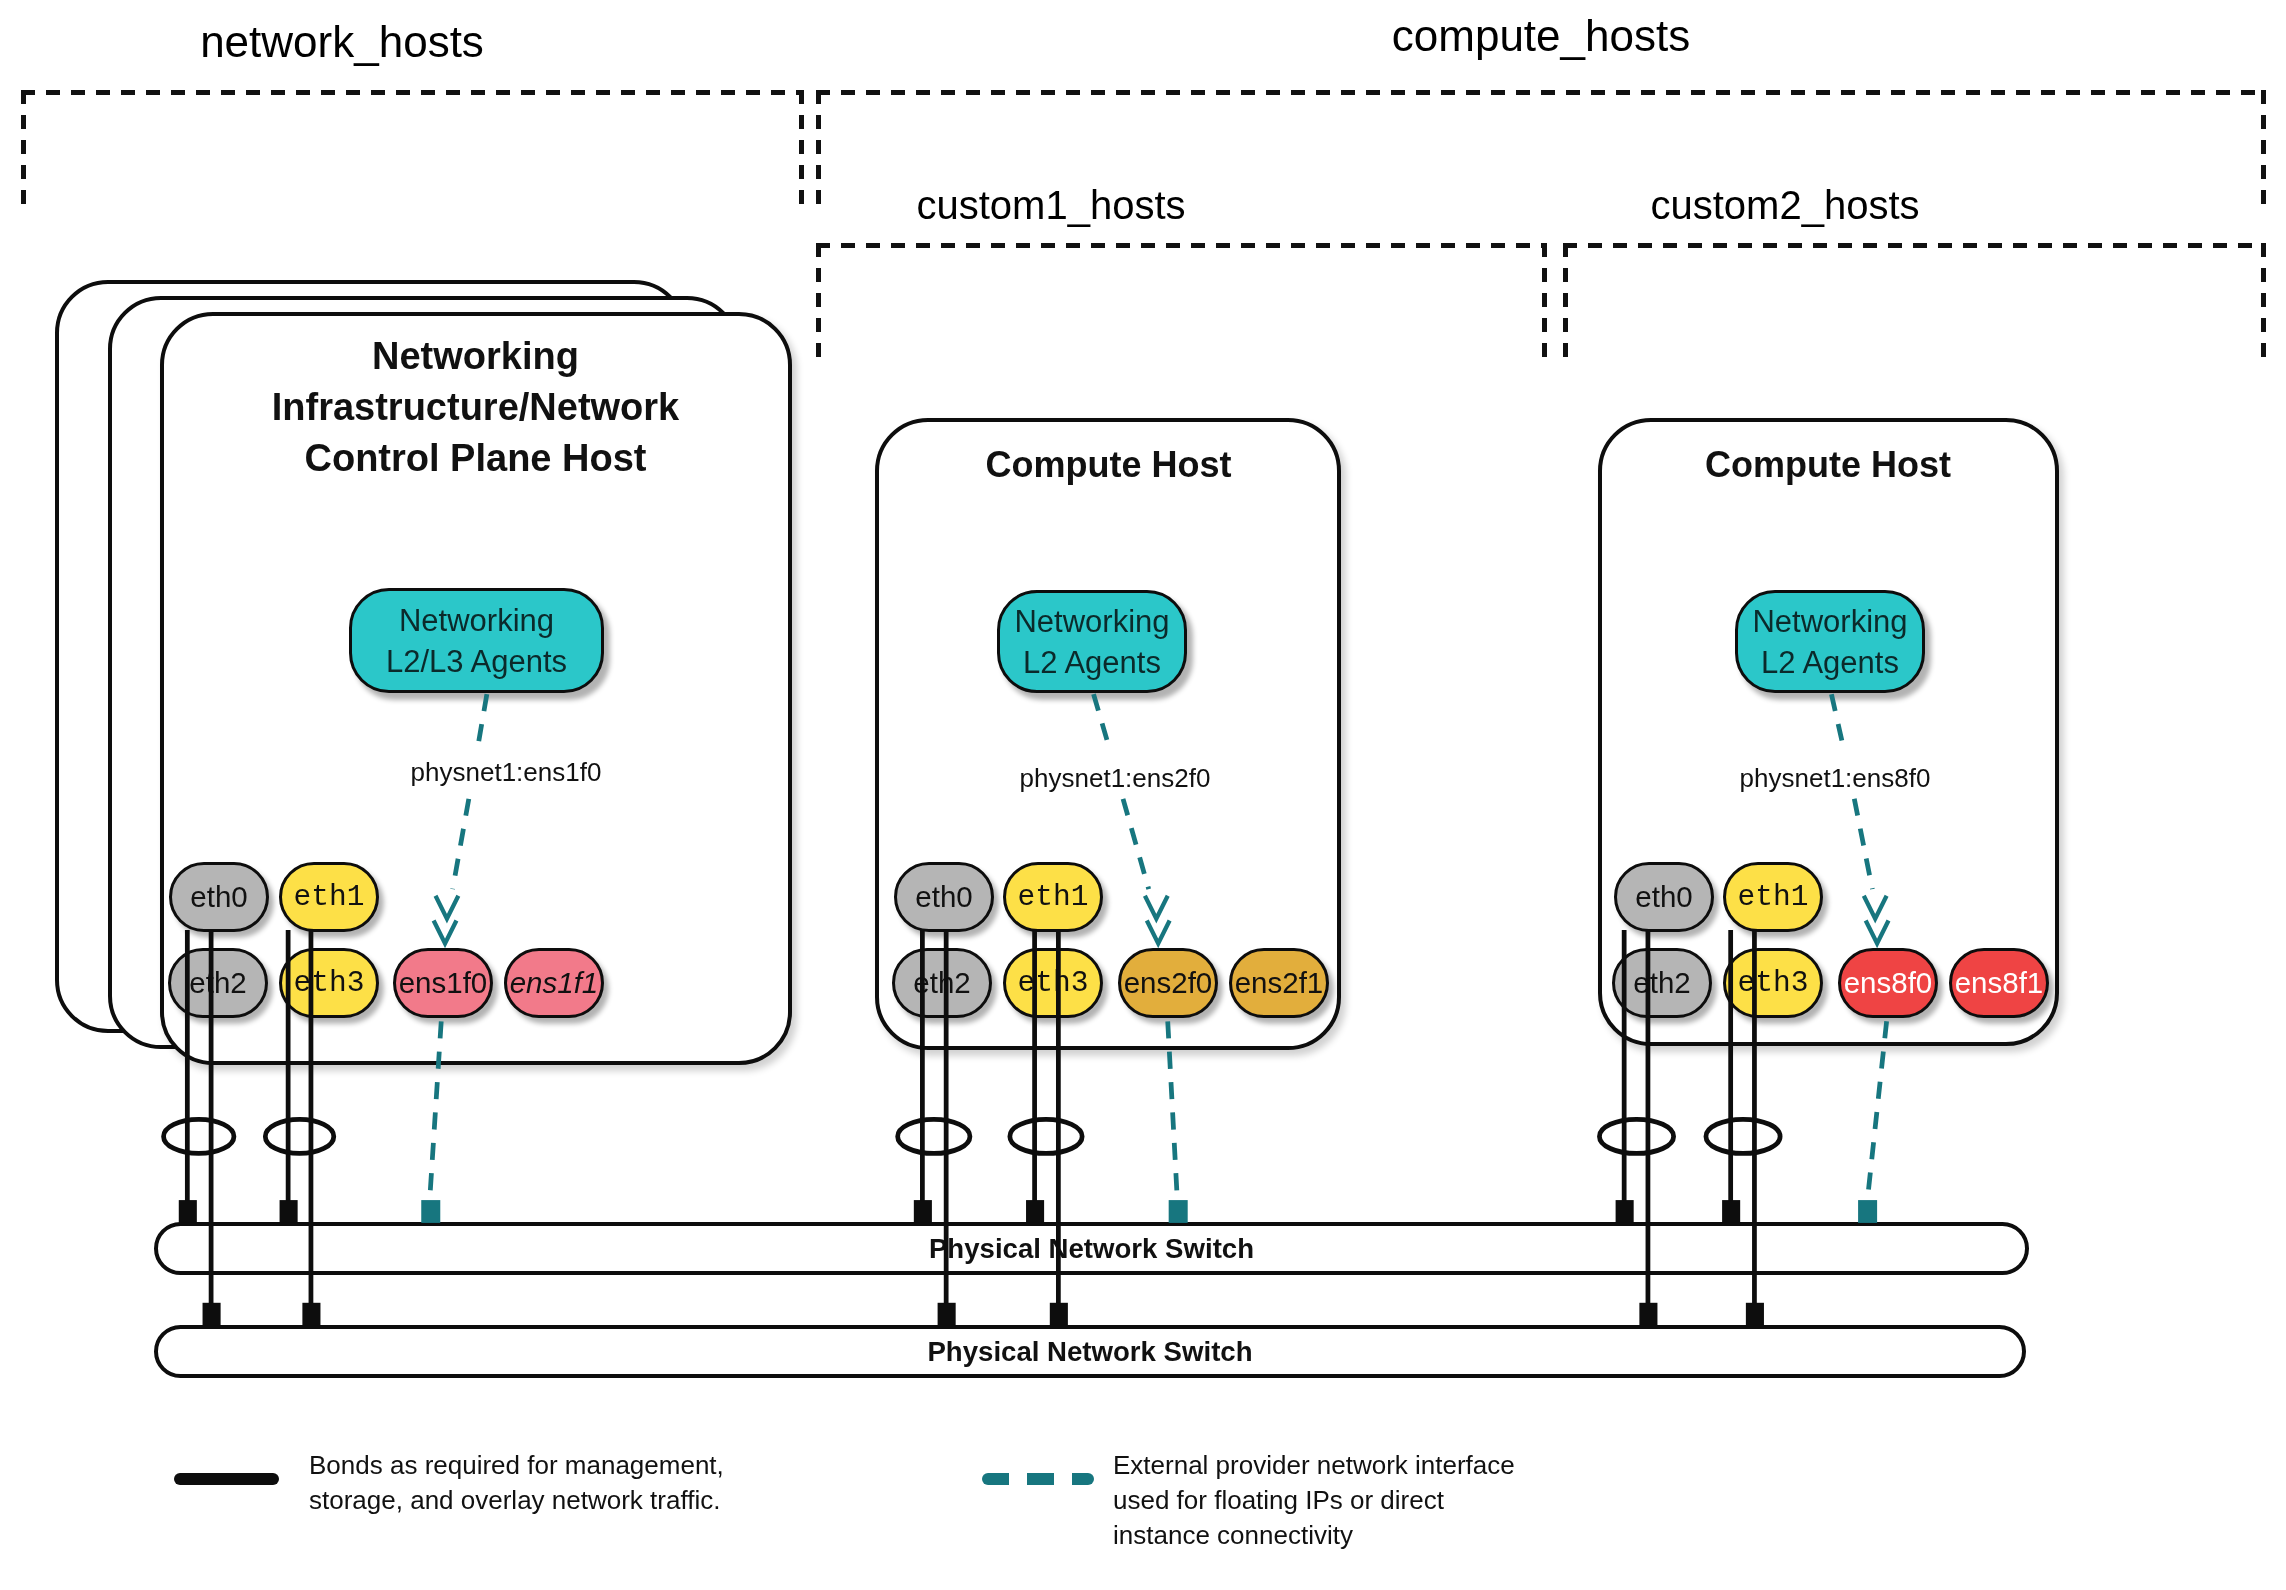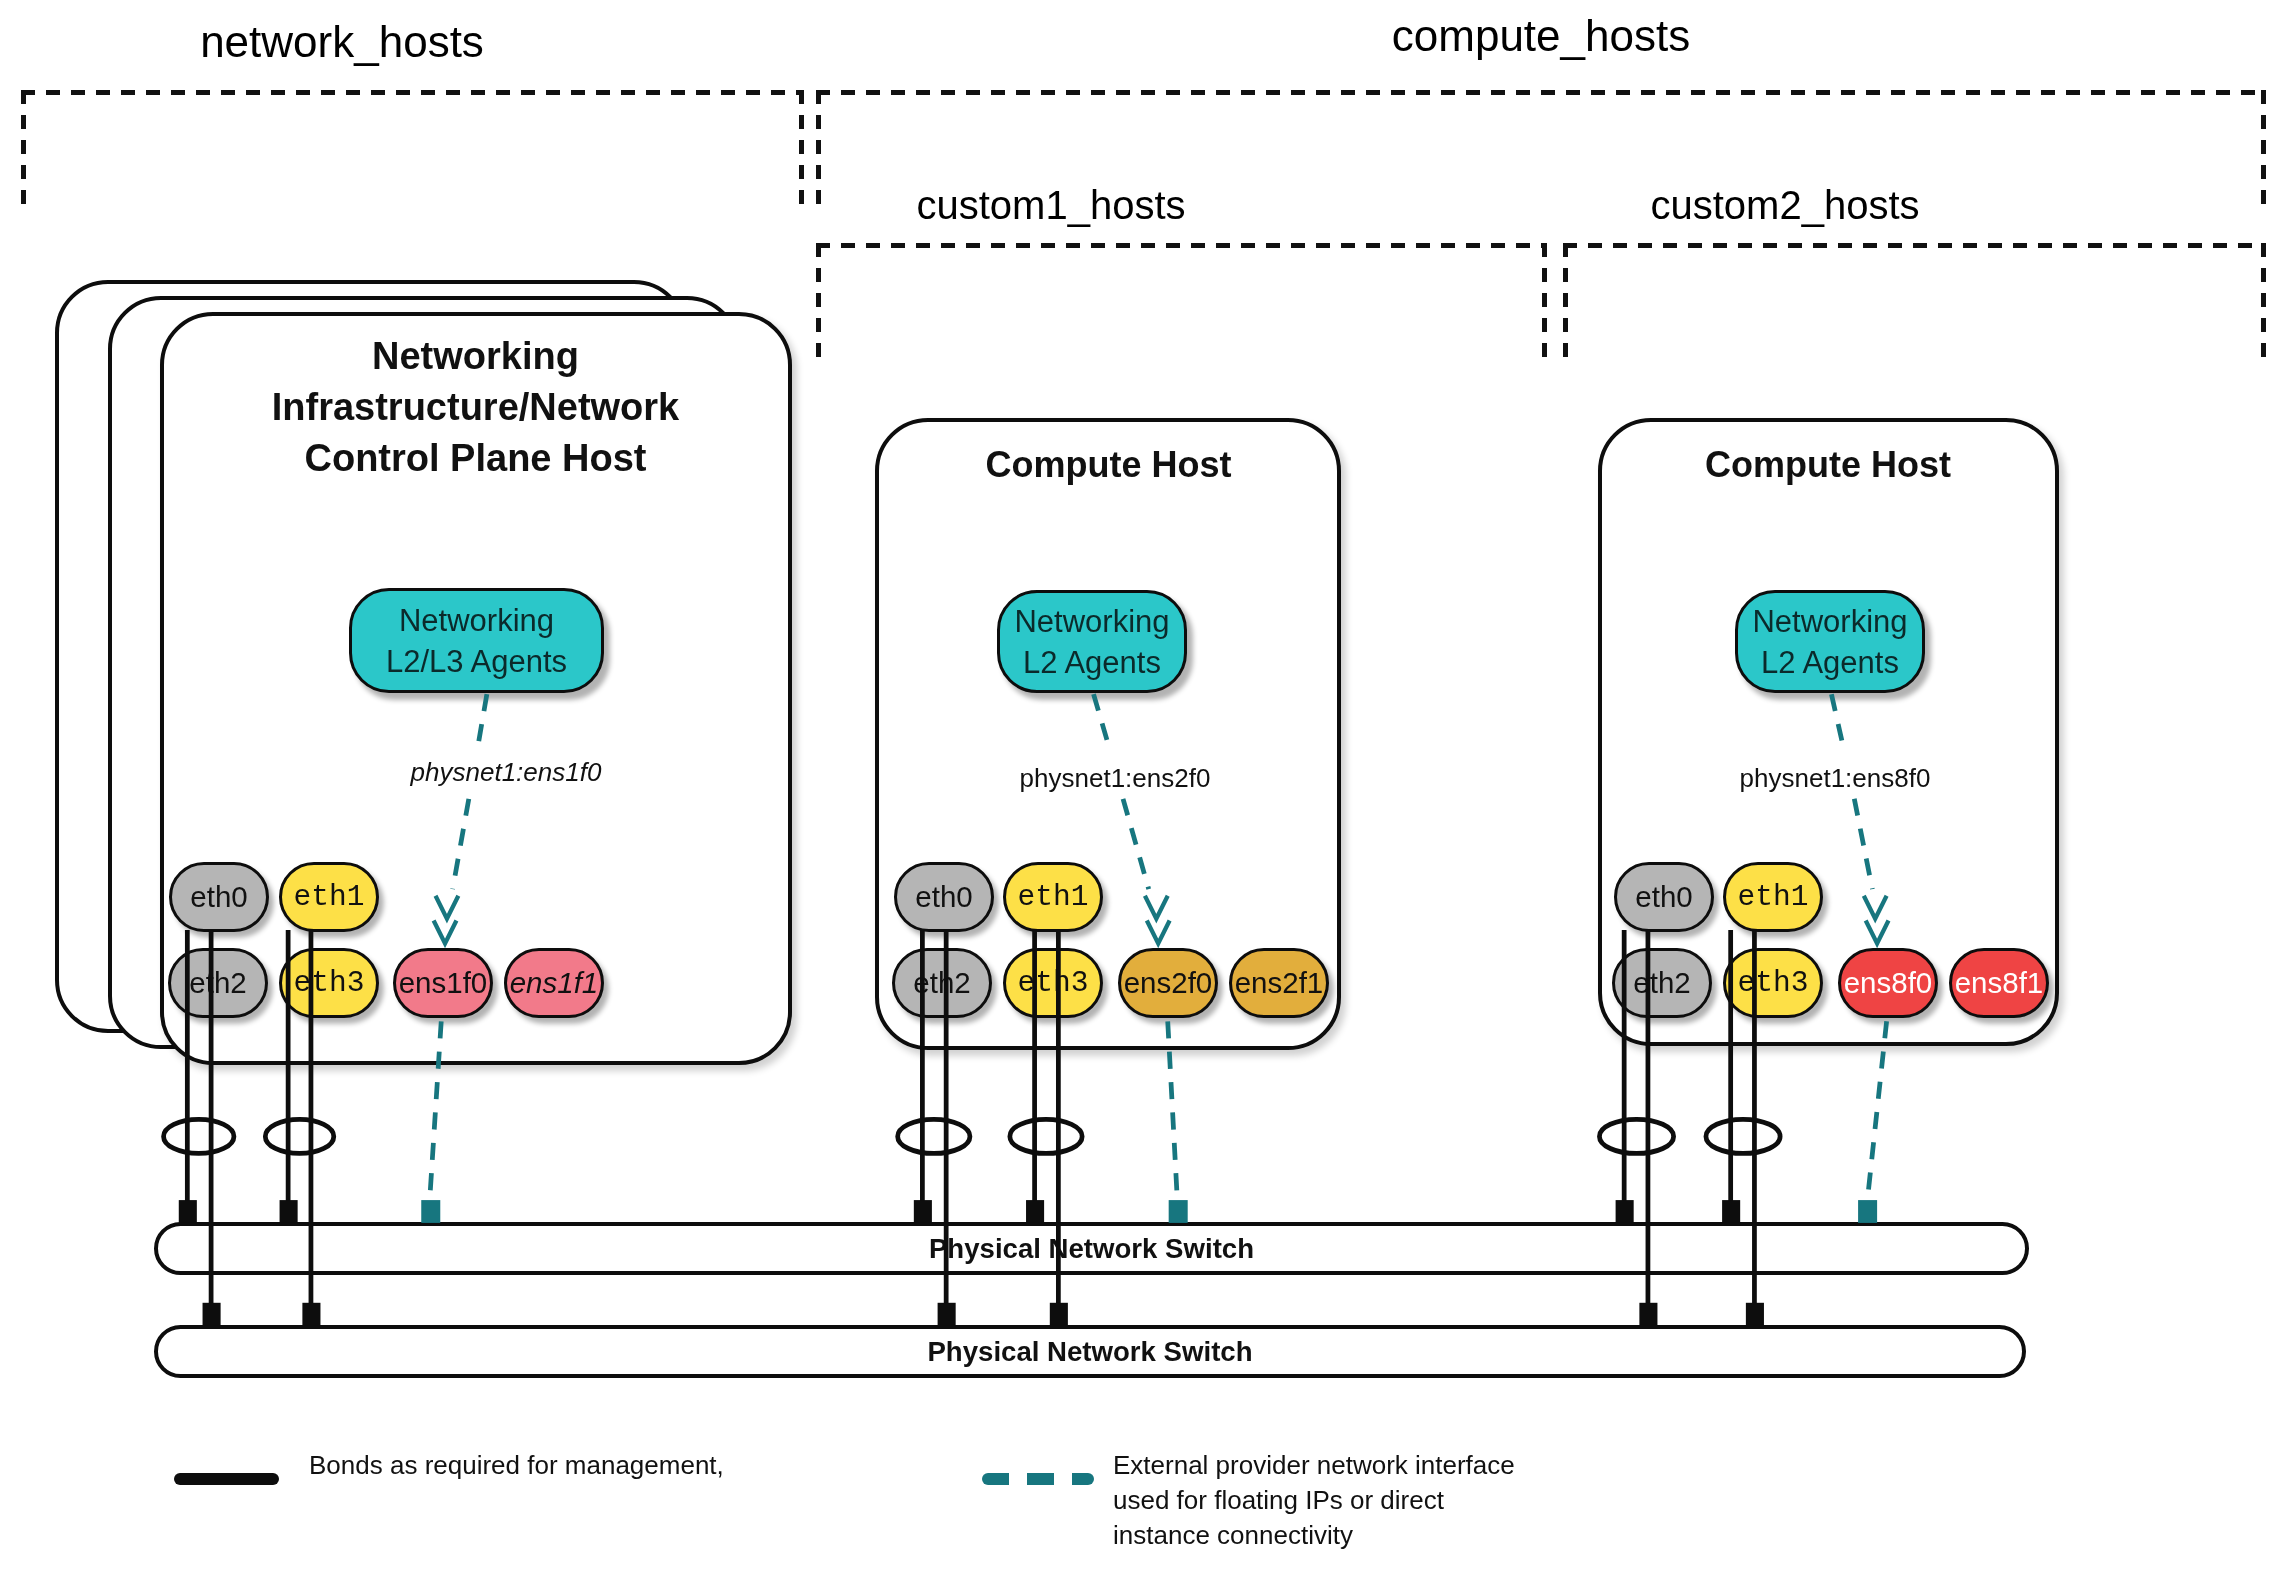--- a/index.html
+++ b/index.html
@@ -85,21 +85,21 @@
   <div class="hostbox" style="left:160px;top:312px;width:632px;height:753px;"></div>
   <div class="host-title" style="left:179px;top:331px;width:593px;">
     <div>Networking</div>
     <div>Infrastructure/Network</div>
     <div>Control Plane Host</div>
   </div>
   <div class="agentbox" style="left:349px;top:588px;width:255px;height:105px;">
     <div>Networking</div>
     <div>L2/L3 Agents</div>
   </div>
-  <div class="physnet" style="left:506px;top:757px;font-style:italic;">physnet1:ens1f0</div>
+  <div class="physnet" style="left:506px;top:757px;">physnet1:ens1f0</div>
   <div class="pill gd" style="left:169px;top:862px;">eth0</div>
   <div class="pill gl" style="left:279px;top:862px;">eth1</div>
   <div class="pill gd" style="left:168px;top:948px;">eth2</div>
   <div class="pill gl" style="left:279px;top:948px;">eth3</div>
   <div class="pill pk" style="left:393px;top:948px;">ens1f0</div>
   <div class="pill pk" style="left:504px;top:948px;font-style:italic;">ens1f1</div>
 
   <div class="hostbox" style="left:875px;top:418px;width:466px;height:632px;"></div>
   <div class="host-title compute" style="left:885px;top:439px;width:447px;">Compute Host</div>
   <div class="agentbox" style="left:997px;top:590px;width:190px;height:103px;">
@@ -206,20 +206,21 @@
     <g fill="#17767F">
       <rect x="443" y="1262" width="20" height="24"></rect>
       <rect x="1229" y="1262" width="20" height="24"></rect>
       <rect x="1954" y="1262" width="20" height="24"></rect>
     </g>
   </svg>
 
   <div class="legend-swatch-bond" style="left:174px;top:1473px;"></div>
   <div class="legend-text" style="left:309px;top:1448px;width:533px;">
     <div>Bonds as required for management,</div>
+    <div>storage, and overlay network traffic.</div>
   </div>
   <div class="legend-swatch-ext" style="left:982px;top:1473px;"></div>
   <div class="legend-text" style="left:1113px;top:1448px;width:533px;">
     <div>External provider network interface</div>
     <div>used for floating IPs or direct</div>
     <div>instance connectivity</div>
   </div>
 
 </div>
 

